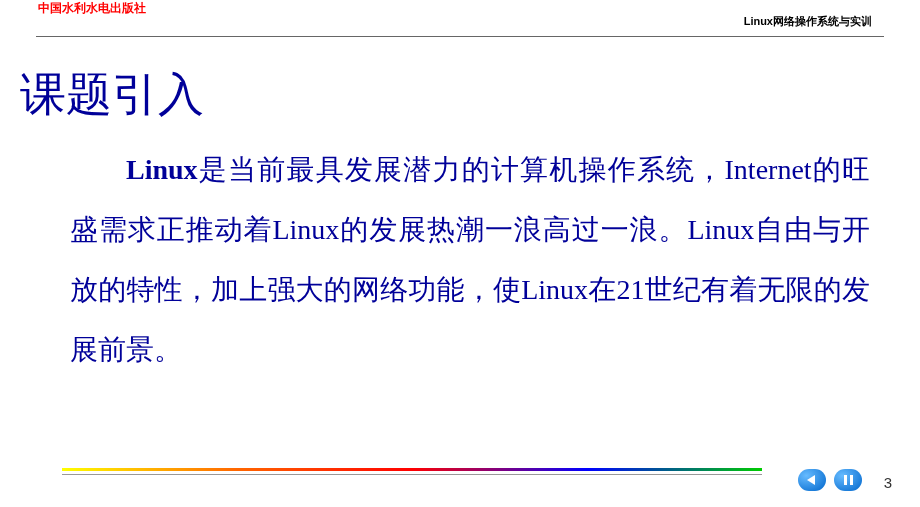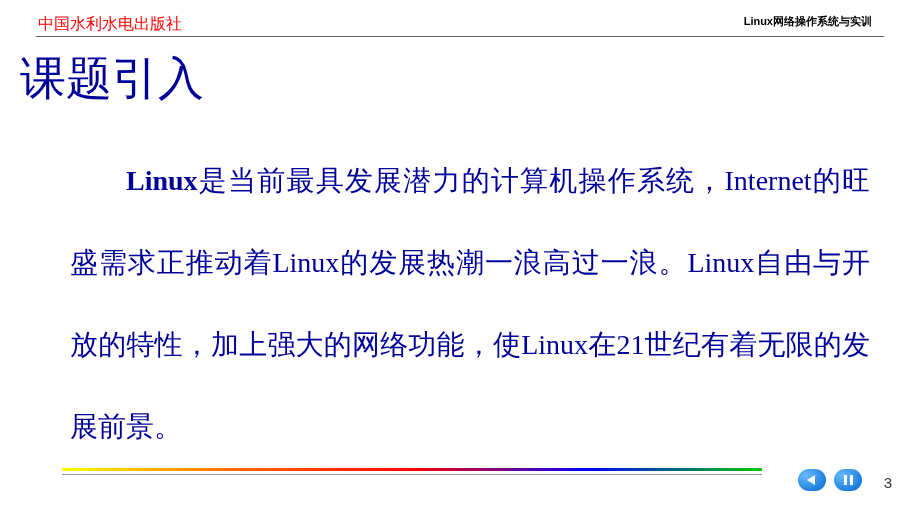--- a/index.html
+++ b/index.html
@@ -10,59 +10,59 @@
     body {
       width: 920px;
       height: 507px;
       background: #ffffff;
       font-family: "Microsoft YaHei", "SimSun", sans-serif;
       position: relative;
       overflow: hidden;
     }
     .header-left {
       position: absolute;
-      top: 14px;
+      top: 0;
       left: 38px;
       color: #ff0000;
-      font-size: 16px;
-      font-weight: normal;
+      font-size: 12px;
+      font-weight: bold;
       font-family: "SimSun", serif;
     }
     .header-right {
       position: absolute;
       top: 14px;
       right: 48px;
       color: #000000;
       font-size: 11px;
       font-weight: bold;
     }
     .header-line {
       position: absolute;
       top: 36px;
       left: 36px;
       width: 848px;
       height: 1px;
       background: #666666;
     }
     .title {
       position: absolute;
-      top: 48px;
+      top: 64px;
       left: 20px;
       color: #000099;
       font-size: 46px;
       font-family: "STKaiti", "KaiTi", serif;
     }
     .body-text {
       position: absolute;
       top: 140px;
       left: 70px;
       width: 800px;
       color: #000099;
       font-size: 28px;
-      line-height: 82px;
+      line-height: 60px;
       text-align: justify;
       font-family: "SimSun", serif;
     }
     .body-text .indent {
       display: inline-block;
       width: 56px;
     }
     .body-text strong {
       font-weight: bold;
     }

